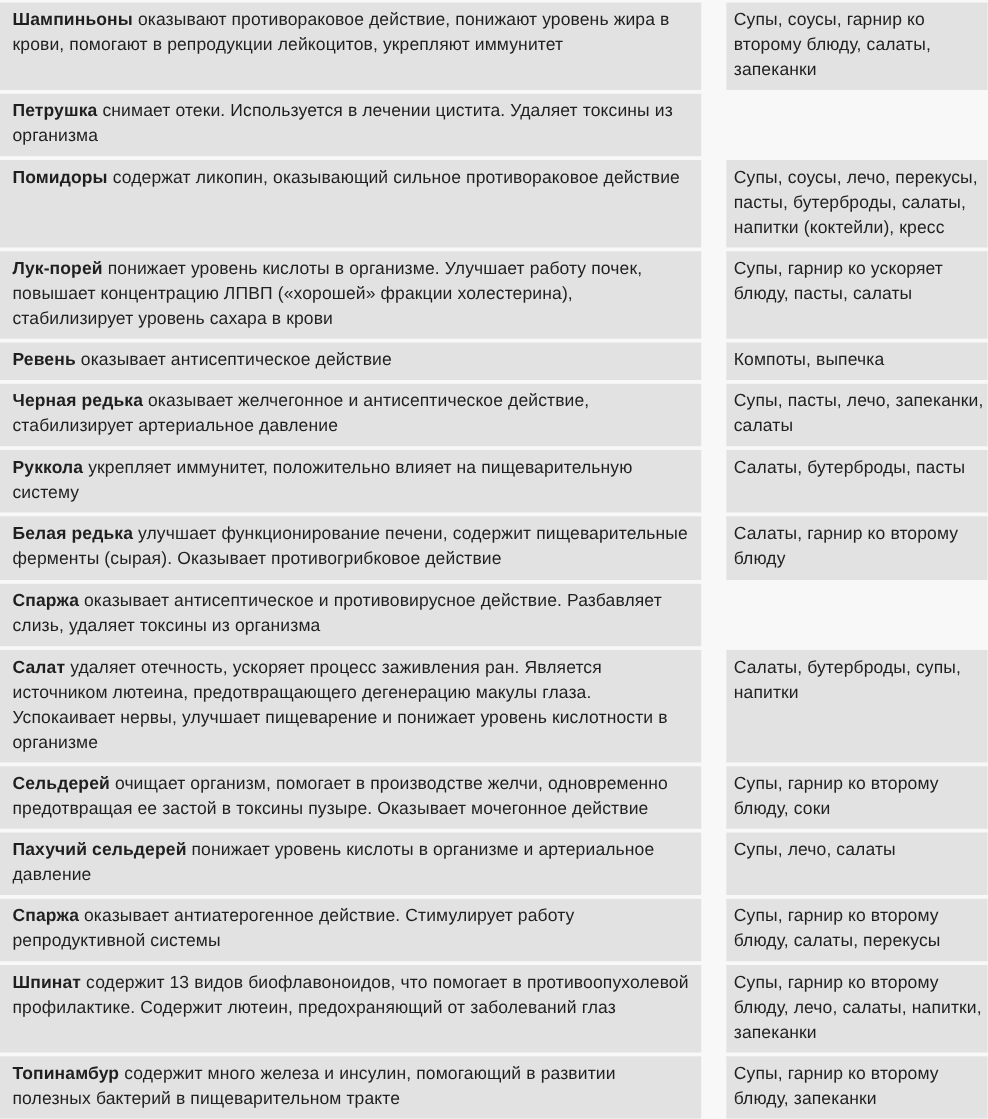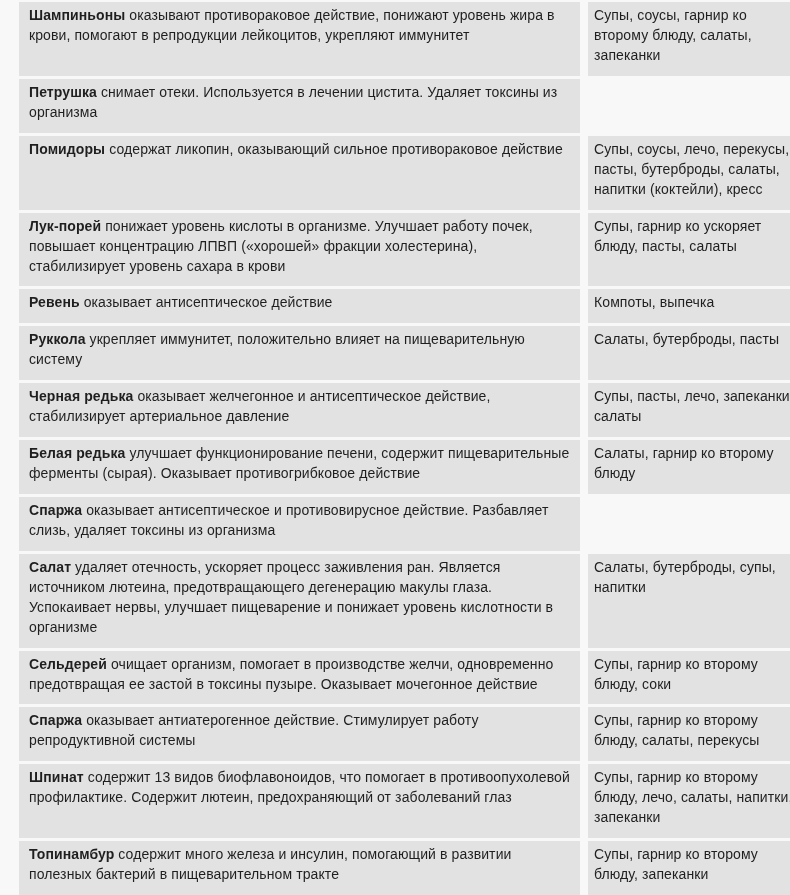--- a/index.html
+++ b/index.html
@@ -20,23 +20,22 @@
   }
   .grid {
     display: flex;
     flex-direction: column;
     gap: 3px;
     min-height: 893px;
   }
   .row {
     display: grid;
     grid-template-columns: 561px 221px;
-    column-gap: 8px;
+    column-gap: 20px;
     flex: 1 0 auto;
-    margin-left: 19px;
   }
   .cell {
     background: #e2e2e2;
     color: #1f1f1f;
     font-size: 14px;
     line-height: 20px;
     letter-spacing: 0.1px;
     box-sizing: border-box;
   }
   .cell.left {
@@ -73,27 +72,27 @@
     <div class="cell right">Супы, гарнир ко ускоряет блюду, пасты, салаты</div>
   </div>
 
   <div class="row">
     <div class="cell left"><span class="veg">Ревень</span> <span class="desc">оказывает антисептическое действие</span></div>
     <div class="cell right">Компоты, выпечка</div>
   </div>
 
 
   <div class="row">
-    <div class="cell left"><span class="veg">Руккола</span> <span class="desc">укрепляет иммунитет, положительно влияет на пищеварительную систему</span></div>
-    <div class="cell right">Салаты, бутерброды, пасты</div>
+    <div class="cell left"><span class="veg">Черная редька</span> <span class="desc">оказывает желчегонное и антисептическое действие, стабилизирует артериальное давление</span></div>
+    <div class="cell right">Супы, пасты, лечо, запеканки, салаты</div>
   </div>
 
   <div class="row">
-    <div class="cell left"><span class="veg">Черная редька</span> <span class="desc">оказывает желчегонное и антисептическое действие, стабилизирует артериальное давление</span></div>
-    <div class="cell right">Супы, пасты, лечо, запеканки, салаты</div>
+    <div class="cell left"><span class="veg">Руккола</span> <span class="desc">укрепляет иммунитет, положительно влияет на пищеварительную систему</span></div>
+    <div class="cell right">Салаты, бутерброды, пасты</div>
   </div>
 
   <div class="row">
     <div class="cell left"><span class="veg">Белая редька</span> <span class="desc">улучшает функционирование печени, содержит пищеварительные ферменты (сырая). Оказывает противогрибковое действие</span></div>
     <div class="cell right">Салаты, гарнир ко второму блюду</div>
   </div>
 
   <div class="row">
     <div class="cell left"><span class="veg">Спаржа</span> <span class="desc">оказывает антисептическое и противовирусное действие. Разбавляет слизь, удаляет токсины из организма</span></div>
   </div>
@@ -101,20 +100,24 @@
   <div class="row">
     <div class="cell left"><span class="veg">Салат</span> <span class="desc">удаляет отечность, ускоряет процесс заживления ран. Является источником лютеина, предотвращающего дегенерацию макулы глаза. Успокаивает нервы, улучшает пищеварение и понижает уровень кислотности в организме</span></div>
     <div class="cell right">Салаты, бутерброды, супы, напитки</div>
   </div>
 
   <div class="row">
     <div class="cell left"><span class="veg">Сельдерей</span> <span class="desc">очищает организм, помогает в производстве желчи, одновременно предотвращая ее застой в токсины пузыре. Оказывает мочегонное действие</span></div>
     <div class="cell right">Супы, гарнир ко второму блюду, соки</div>
   </div>
 
+  <div class="row">
+    <div class="cell left"><span class="veg">Пахучий сельдерей</span> <span class="desc">понижает уровень кислоты в организме и артериальное давление</span></div>
+    <div class="cell right">Супы, лечо, салаты</div>
+  </div>
 
   <div class="row">
     <div class="cell left"><span class="veg">Спаржа</span> <span class="desc">оказывает антиатерогенное действие. Стимулирует работу репродуктивной системы</span></div>
     <div class="cell right">Супы, гарнир ко второму блюду, салаты, перекусы</div>
   </div>
 
   <div class="row">
     <div class="cell left"><span class="veg">Шпинат</span> <span class="desc">содержит 13 видов биофлавоноидов, что помогает в противоопухолевой профилактике. Содержит лютеин, предохраняющий от заболеваний глаз</span></div>
     <div class="cell right">Супы, гарнир ко второму блюду, лечо, салаты, напитки, запеканки</div>
   </div>

